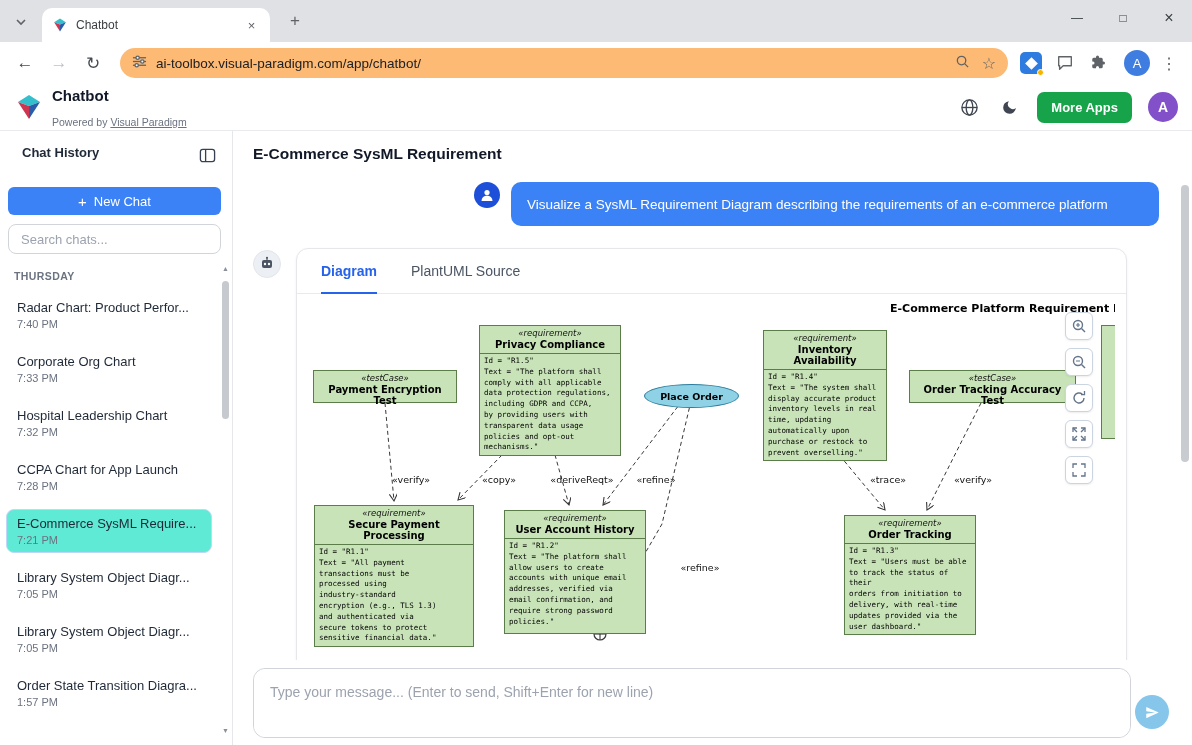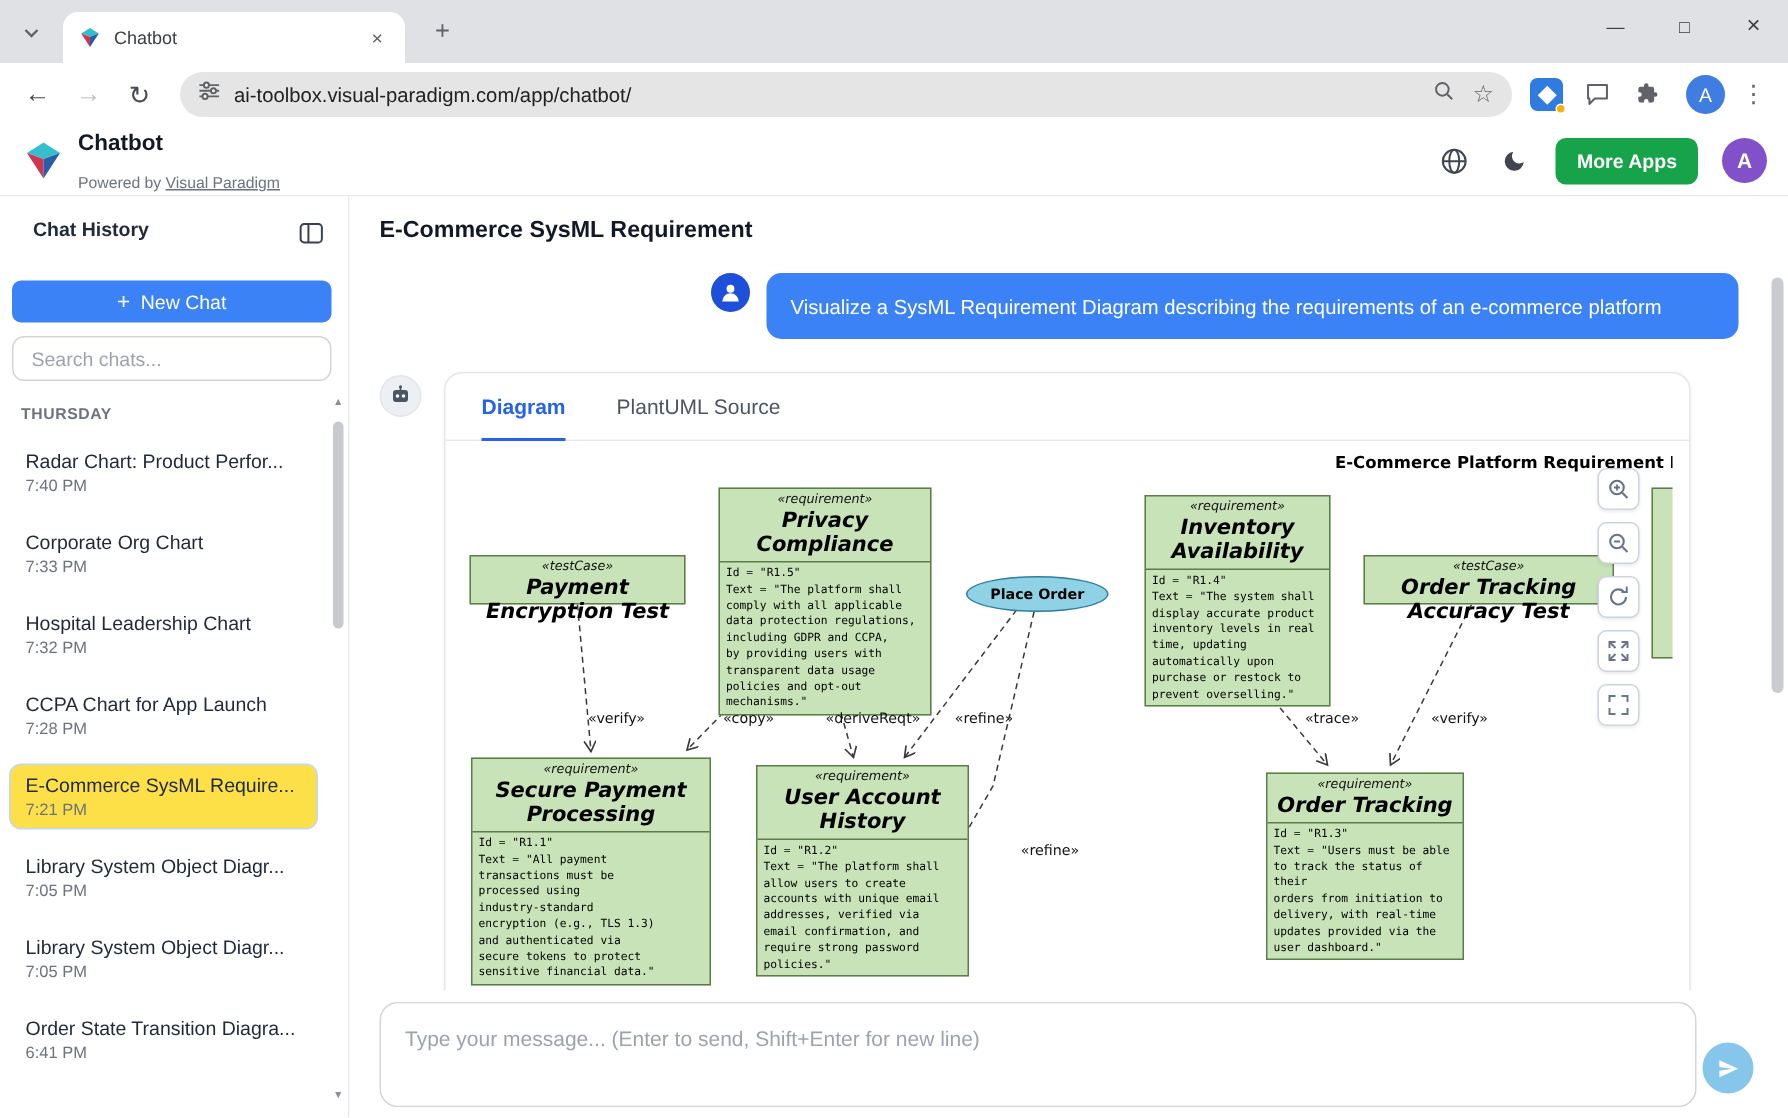--- a/index.html
+++ b/index.html
@@ -15,21 +15,21 @@
   .tab-close { width:17px; height:17px; color:#5f6368; font-size:13px; line-height:17px; text-align:center; border-radius:50%; cursor:pointer; }
   .newtab-btn { position:absolute; left:284px; top:10px; width:22px; height:22px; font-size:17px; color:#5f6368; text-align:center; line-height:22px; cursor:pointer; }
   .win-controls { position:absolute; right:0; top:0; height:36px; display:flex; }
   .win-btn { width:46px; height:36px; display:flex; align-items:center; justify-content:center; font-size:12px; color:#3c4043; cursor:pointer; }
   .win-btn.close-btn { font-size:16px; }
 
   
   .navbar { position:absolute; left:0; top:42px; width:1192px; height:42px; background:#fff; display:flex; align-items:center; padding:0 10px; }
   .nav-icon { width:30px; height:30px; border-radius:50%; display:flex; align-items:center; justify-content:center; font-size:17px; color:#454b52; margin-right:4px; cursor:pointer; flex:none; }
   .nav-icon.disabled { color:#bdc1c6; }
-  .urlbar { flex:1; height:30px; background:#e5e5e5; border-radius:15px; display:flex; align-items:center; padding:0 12px; margin:0 8px; cursor:text; }
+  .urlbar { flex:1; height:30px; background:#fdba74; border-radius:15px; display:flex; align-items:center; padding:0 12px; margin:0 8px; cursor:text; }
   .url-text { font-size:13.5px; color:#202124; flex:1; margin-left:9px; white-space:nowrap; overflow:hidden; }
   .urlbar-right { display:flex; align-items:center; gap:12px; }
   .star-icon { font-size:16px; color:#5f6368; cursor:pointer; }
   .ext-icon { width:30px; height:30px; display:flex; align-items:center; justify-content:center; margin-right:4px; cursor:pointer; flex:none; position:relative; }
   .vp-ext { width:22px; height:22px; background:#2f7ce0; border-radius:5px; position:relative; display:flex; align-items:center; justify-content:center; }
   .vp-ext .diamond { width:9px; height:9px; background:#fff; transform:rotate(45deg); }
   .vp-ext .badge { position:absolute; right:-2px; bottom:-2px; width:7px; height:7px; border-radius:50%; background:#f4b400; border:1px solid #fff; }
   .nav-avatar { width:26px; height:26px; border-radius:50%; background:#3f7de0; color:#fff; font-size:13px; display:flex; align-items:center; justify-content:center; margin:0 6px; cursor:pointer; flex:none; }
   .menu-dots { width:26px; height:26px; font-size:16px; color:#5f6368; display:flex; align-items:center; justify-content:center; cursor:pointer; flex:none; }
 
@@ -51,21 +51,21 @@
   .new-chat { position:absolute; left:8px; top:56px; width:213px; height:28px; background:#3b82f6; border-radius:6px; color:#fff; display:flex; align-items:center; justify-content:center; gap:7px; cursor:pointer; }
   .new-chat .plus { font-size:15px; }
   .new-chat .lbl { font-size:13px; }
   .sb-search { position:absolute; left:8px; top:93px; width:213px; height:30px; border:1px solid #d1d5db; border-radius:8px; font-size:13px; padding:0 12px; color:#374151; font-family:"Liberation Sans",sans-serif; }
   .sb-search::placeholder { color:#9ca3af; }
   .sb-section { position:absolute; left:14px; top:139px; font-size:10.5px; font-weight:bold; letter-spacing:.4px; color:#6b7280; }
   .chat-list { position:absolute; left:6px; top:162px; width:206px; }
   .chat-item { padding:6px 10px; margin-bottom:10px; border-radius:8px; border:1px solid transparent; cursor:pointer; }
   .chat-item .ci-title { font-size:13px; color:#1f2937; white-space:nowrap; overflow:hidden; text-overflow:ellipsis; }
   .chat-item .ci-time { font-size:11px; color:#6b7280; margin-top:3px; }
-  .chat-item.selected { background:#fde047; border-color:#bfd8f9; }
+  .chat-item.selected { background:#5eead4; border-color:#bfd8f9; }
   .sb-scroll-up { position:absolute; right:3px; top:134px; font-size:7px; color:#8a9099; cursor:pointer; }
   .sb-thumb { position:absolute; right:3px; top:150px; width:7px; height:138px; background:#c6c9ce; border-radius:3.5px; cursor:pointer; }
   .sb-scroll-down { position:absolute; right:3px; top:596px; font-size:7px; color:#8a9099; cursor:pointer; }
 
   
   .main { position:absolute; left:233px; top:131px; width:959px; height:614px; background:#fff; }
   .main-title { height:46px; display:flex; align-items:center; padding:0 20px; font-size:15.5px; font-weight:bold; color:#111827; }
   .chat { position:absolute; left:0; top:46px; width:959px; height:483px; overflow:hidden; }
 
   .user-avatar { position:absolute; left:241px; top:5px; width:26px; height:26px; border-radius:50%; background:#1d4fd8; display:flex; align-items:center; justify-content:center; }
@@ -80,21 +80,21 @@
   .chat-thumb { position:absolute; right:3px; top:8px; width:8px; height:277px; background:#c8cbd0; border-radius:4px; cursor:pointer; }
 
   
   .diagram { position:relative; margin-top:0; width:818px; height:510px; overflow:hidden; font-family:"DejaVu Sans",sans-serif; }
   .dg-title { position:absolute; left:593px; top:8px; width:300px; font-size:11px; font-weight:bold; color:#000; white-space:nowrap; z-index:2; }
   .edges { position:absolute; left:0; top:0; z-index:1; pointer-events:none; }
   .node { position:absolute; background:#c8e3b8; border:1.5px solid #5a7d4a; z-index:2; }
   .node-head { padding:2px 4px 3px; text-align:center; }
   .node-head.rule { border-bottom:1.5px solid #5a7d4a; }
   .stereo { font-size:8.5px; font-style:italic; color:#111; }
-  .nname { font-size:14px; font-weight:bold; color:#000; margin-top:1px;font-style:italic; }
+  .nname { font-size:10px; font-weight:bold; color:#000; margin-top:1px; }
   .nbody { padding:2px 2px 2px 4px; font-size:7.5px; line-height:10.8px; font-family:"DejaVu Sans Mono",monospace; color:#000; white-space:pre-line; }
   .ellipse { position:absolute; background:#8fd2e6; border:1.5px solid #2e7e9d; border-radius:50%; display:flex; align-items:center; justify-content:center; font-size:9.5px; font-weight:bold; color:#000; z-index:2; }
   .edge-label { position:absolute; font-size:9.5px; color:#111; transform:translateX(-50%); white-space:nowrap; z-index:3; }
   .zoom-tools { position:absolute; left:768px; top:18px; display:flex; flex-direction:column; gap:8px; z-index:10; }
   .ztool { width:28px; height:28px; background:#fff; border:1px solid #cbd5e1; border-radius:6px; display:flex; align-items:center; justify-content:center; box-shadow:0 1px 2px rgba(0,0,0,.08); cursor:pointer; }
 
   
   .inputbar { position:absolute; left:0; top:529px; width:959px; height:85px; background:#fff; }
   .msg-box { position:absolute; left:20px; top:8px; width:878px; height:70px; border:1px solid #d1d5db; border-radius:12px; }
   .msg-input { width:100%; height:100%; border:none; outline:none; resize:none; border-radius:12px; padding:15px 16px; font-size:14px; color:#374151; font-family:"Liberation Sans",sans-serif; }
@@ -243,21 +243,21 @@
     <div class="chat-item">
       <div class="ci-title">Library System Object Diagr...</div>
       <div class="ci-time">7:05 PM</div>
     </div>
     <div class="chat-item">
       <div class="ci-title">Library System Object Diagr...</div>
       <div class="ci-time">7:05 PM</div>
     </div>
     <div class="chat-item">
       <div class="ci-title">Order State Transition Diagra...</div>
-      <div class="ci-time">6:41 PM</div>
+      <div class="ci-time">1:57 PM</div>
     </div>
   </div>
 
   <div class="sb-scroll-up">▲</div>
   <div class="sb-thumb"></div>
   <div class="sb-scroll-down">▼</div>
 </div>
 
 <div class="main">
   <div class="main-title">E-Commerce SysML Requirement</div>

